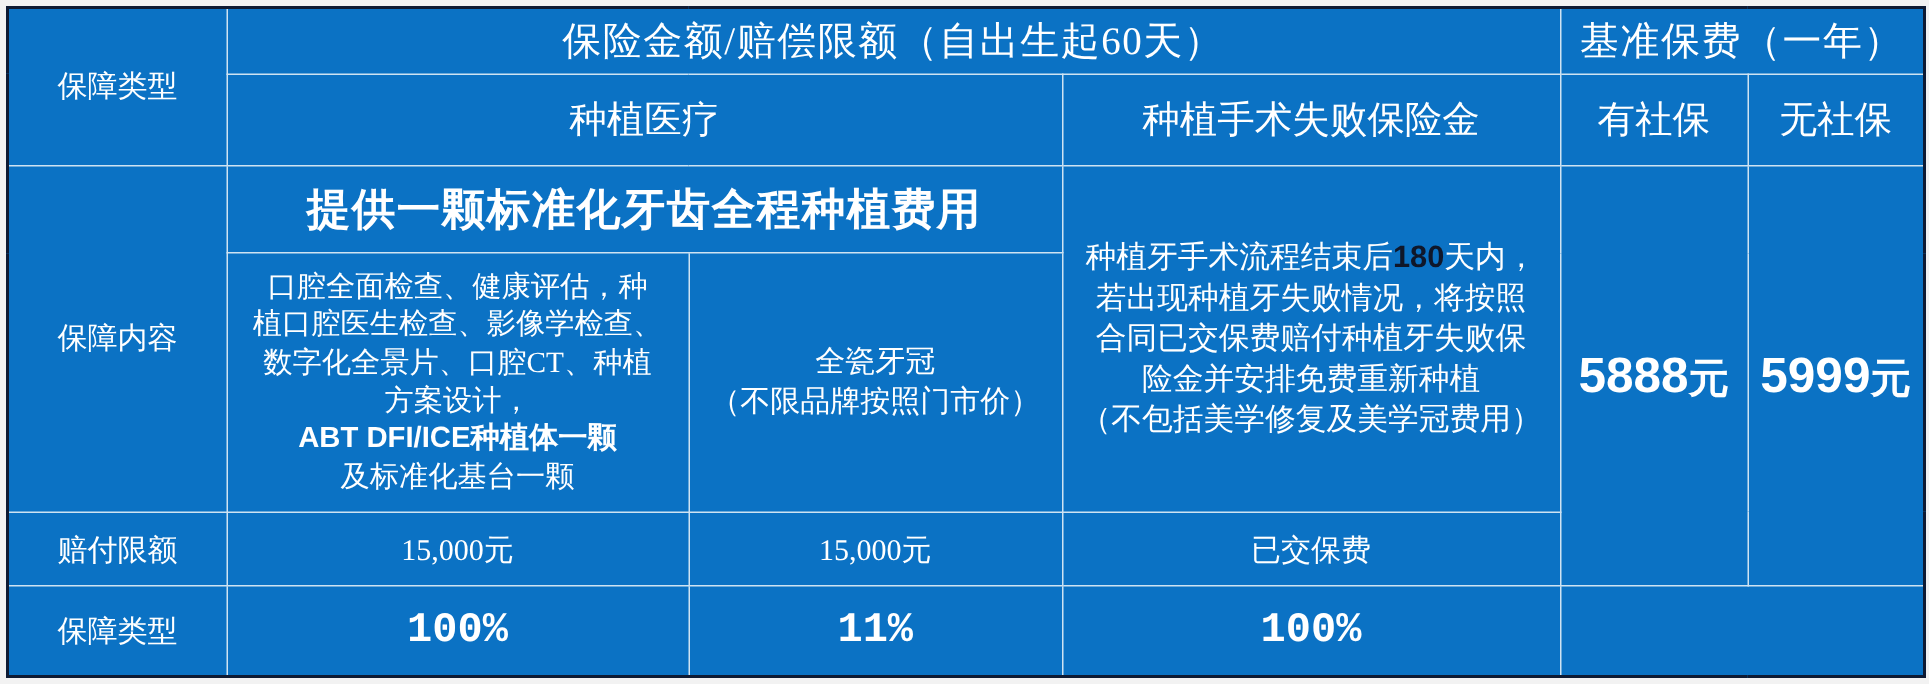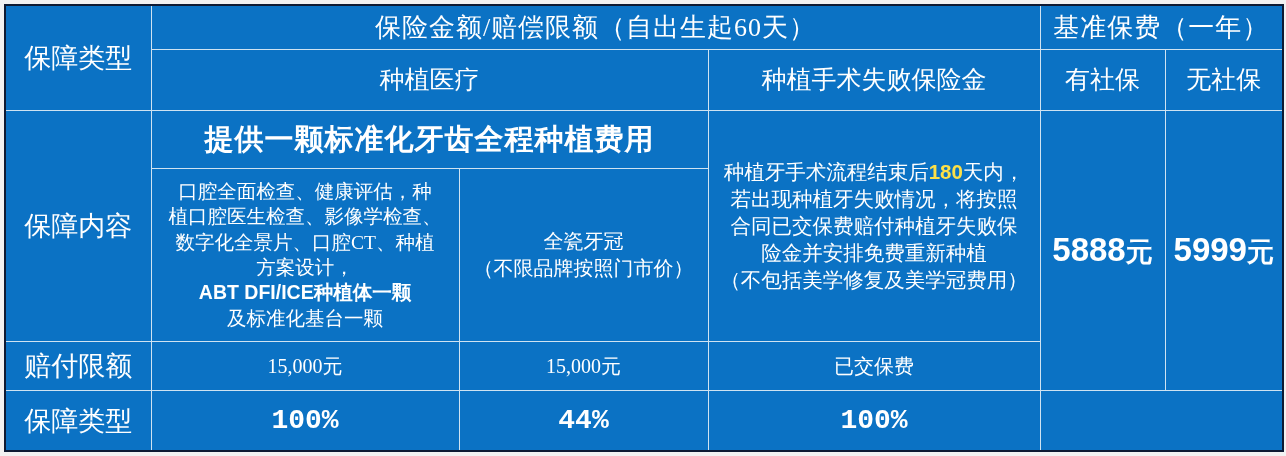--- a/index.html
+++ b/index.html
@@ -38,21 +38,21 @@
   
   td.navy{
     background:#0a1f5c;
     border-color:#0a1f5c;
     border-bottom-color:#cfe3f2;
   }
   td.navy.lft{border-left-color:#cfe3f2;}
   
   .t-head{font-size:26px;letter-spacing:1px;}
   .t-sub{font-size:25px;font-family:Liberation Serif, serif;}
-  .t-side{font-size:27px;}
+  .t-side{font-size:20px;}
   .t-banner{
     font-size:29px;
     font-weight:bold;
     font-family:Liberation Sans, sans-serif;
     letter-spacing:1px;
   }
   .t-body{
     font-size:19.5px;
     line-height:1.30;
     text-align:left;
@@ -64,21 +64,21 @@
   .t-pct{
     font-size:28px;font-weight:bold;
     font-family:Liberation Mono, monospace;
   }
   .t-price{
     font-size:33px;font-weight:bold;
     font-family:"Liberation Sans","DejaVu Sans",sans-serif;
     letter-spacing:0px;
   }
   .t-price .yuan{font-size:27px;font-weight:bold;}
-  .red{color:#fde047;font-weight:bold;}
+  .red{color:#0f172a;font-weight:bold;}
   .sans{font-family:"Liberation Sans","DejaVu Sans",sans-serif;font-weight:bold;}
   .tight{padding-left:6px;padding-right:2px;}
 </style>
 </head>
 <body>
 
 <div class="sheet">
   <table class="cov">
     <colgroup>
       <col style="width:146px">
@@ -135,18 +135,18 @@
       <tr style="height:49px">
         <td class="t-side">赔付限额</td>
         <td class="t-amount">15,000元</td>
         <td class="t-amount">15,000元</td>
         <td class="t-amount">已交保费</td>
       </tr>
 
       <tr style="height:60px">
         <td class="t-side">保障类型</td>
         <td class="t-pct">100%</td>
-        <td class="t-pct">44%</td>
+        <td class="t-pct">11%</td>
         <td class="t-pct">100%</td>
       </tr>
     </tbody>
   </table>
 </div>
 
 </body></html>

